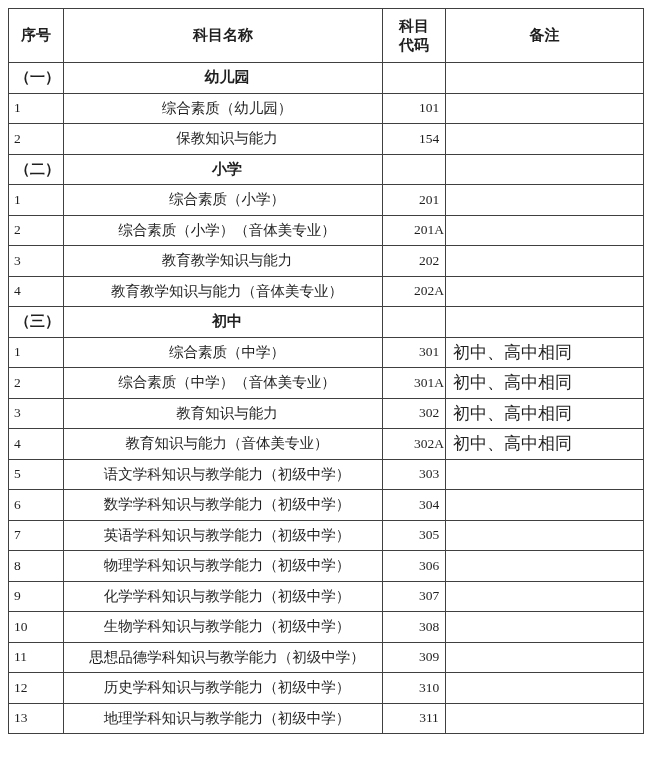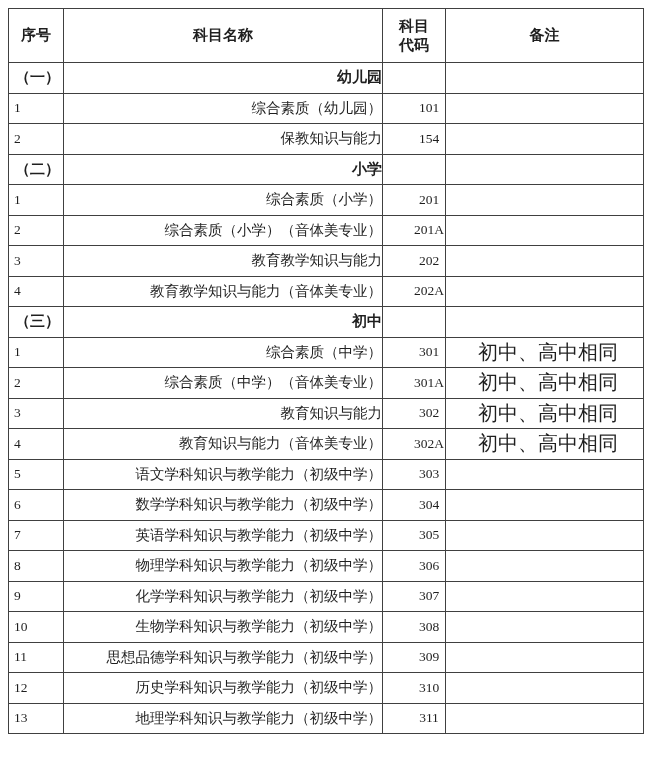--- a/index.html
+++ b/index.html
@@ -37,32 +37,32 @@
     text-align: center;
     line-height: 1.25;
   }
   td.col-no {
     padding-left: 5px;
     text-align: left;
     font-size: 13.5px;
   }
   td.col-name {
     padding-left: 8px;
-    text-align: right;
+    text-align: center;
     font-size: 14.5px;
   }
   td.col-code {
     text-align: center;
     font-size: 13.5px;
     padding-left: 30px;
   }
   td.col-note {
     padding-left: 7px;
-    text-align: center;
-    font-size: 20px;
+    text-align: left;
+    font-size: 17px;
   }
   tr.section-row td.col-no,
   tr.section-row td.col-name {
     font-weight: bold;
     font-size: 15px;
   }
   tr.section-row td.col-no { padding-left: 6px; }
 </style>
 </head>
 <body>

